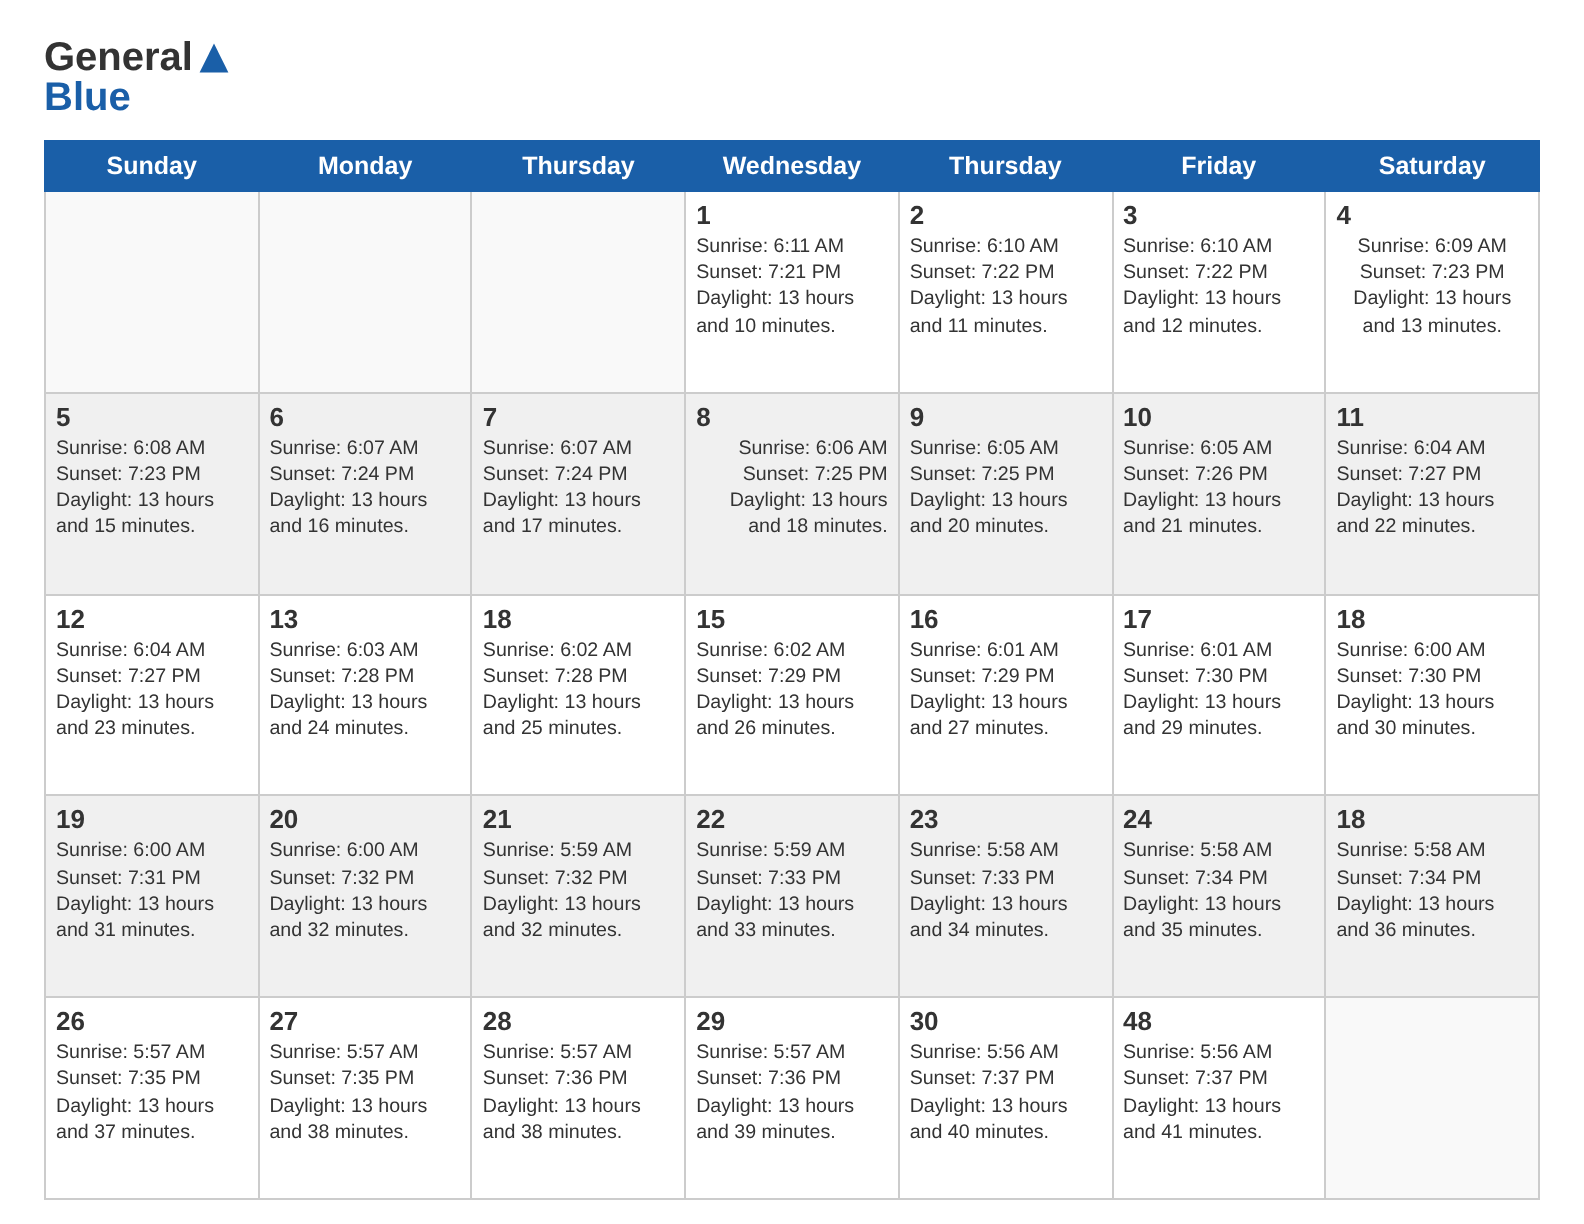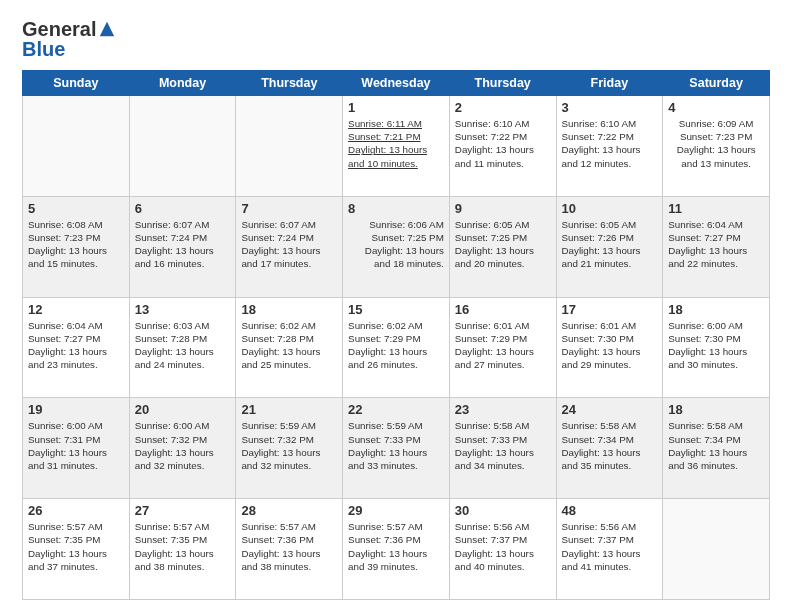--- a/index.html
+++ b/index.html
@@ -130,21 +130,21 @@
           <th>Saturday</th>
         </tr>
     </thead>
     <tbody id="calendar-body">
     <tr>
           <td class="empty"></td>
           <td class="empty"></td>
           <td class="empty"></td>
           <td>
             <span class="day-num">1</span>
-            <div class="cell-info" style="white-space: pre-line; text-decoration: underline;">Sunrise: 6:11 AM
+            <div class="cell-info" style="white-space: pre-line;">Sunrise: 6:11 AM
 Sunset: 7:21 PM
 Daylight: 13 hours
 and 10 minutes.</div>
           </td>
           <td>
             <span class="day-num">2</span>
             <div class="cell-info" style="white-space: pre-line;">Sunrise: 6:10 AM
 Sunset: 7:22 PM
 Daylight: 13 hours
 and 11 minutes.</div>

